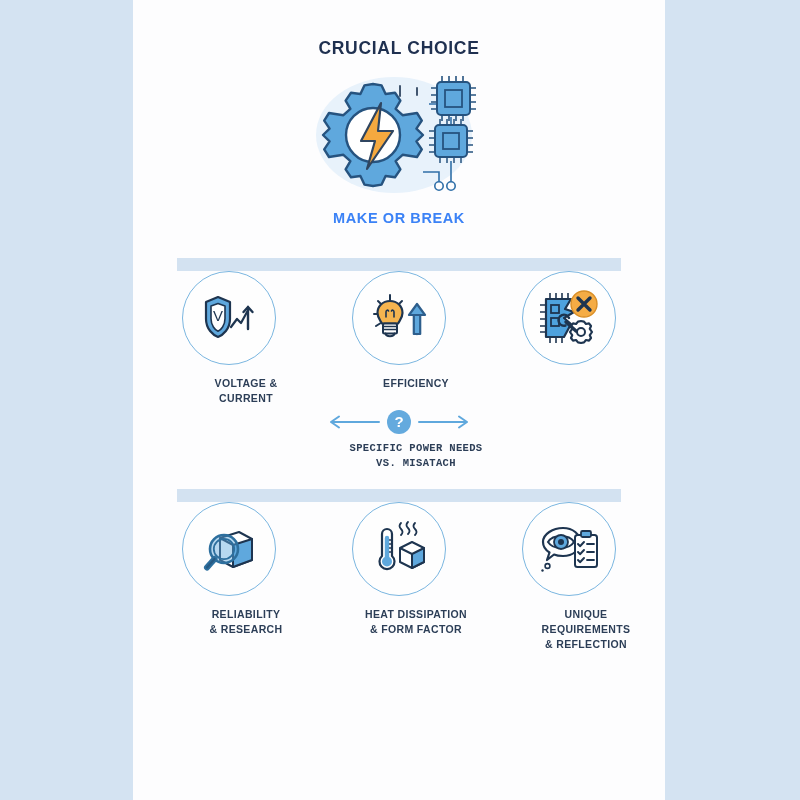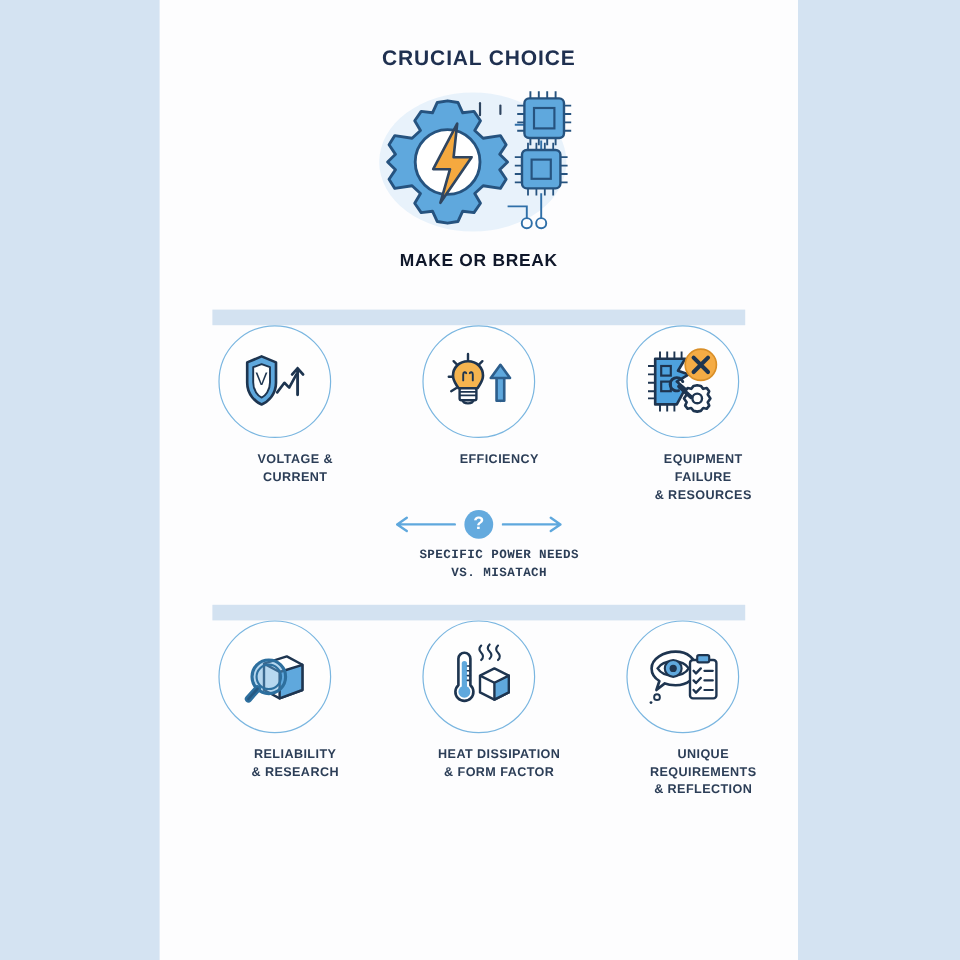--- a/index.html
+++ b/index.html
@@ -32,21 +32,21 @@
   .section-title {
     color: #1f3050;
     font-size: 17.5px;
     font-weight: bold;
     letter-spacing: 0.7px;
     text-align: center;
     line-height: 1.32;
     text-transform: uppercase;
   }
   .subtitle {
-    color: #0f172a;
+    color: #3b82f6;
     font-size: 14.5px;
     font-weight: bold;
     letter-spacing: 0.6px;
     text-align: center;
     text-transform: uppercase;
   }
   .item-label {
     color: #2c3e57;
     font-size: 10.5px;
     font-weight: bold;
@@ -279,24 +279,20 @@
               <path d="M0,-11 L3,-10.4 L5,-8 L8,-8.6 L10,-6 L8.8,-3.2 L11,0 L8.8,3.2 L10,6 L8,8.6
                        L5,8 L3,10.4 L0,11 L-3,10.4 L-5,8 L-8,8.6 L-10,6 L-8.8,3.2 L-11,0 L-8.8,-3.2
                        L-10,-6 L-8,-8.6 L-5,-8 L-3,-10.4 Z" fill="none" stroke="#1e3550" stroke-width="2.2" stroke-linejoin="round"></path>
               <circle cx="0" cy="0" r="4" fill="none" stroke="#1e3550" stroke-width="2"></circle>
             </g>
 
             <circle cx="46" cy="17" r="13" fill="#f5ac45" stroke="#d98f28" stroke-width="1.4"></circle>
             <path d="M40 11 L52 23 M52 11 L40 23" stroke="#1e3550" stroke-width="3.4" stroke-linecap="round"></path>
           </svg>
         </div>
-        <div class="item-label">
-          <div>EQUIPMENT FAILURE</div>
-          <div>&amp; RESOURCES</div>
-        </div>
       </div>
 
     </div>
 
     <div id="compare-block">
       <div id="compare-arrows">
         <svg class="arrow" viewBox="0 0 52 16" xmlns="http://www.w3.org/2000/svg">
           <path d="M51 8 L3 8 M3 8 L11 2.5 M3 8 L11 13.5" fill="none" stroke="#5fa8dd" stroke-width="2" stroke-linecap="round" stroke-linejoin="round"></path>
         </svg>
         <div id="question-badge">?</div>

